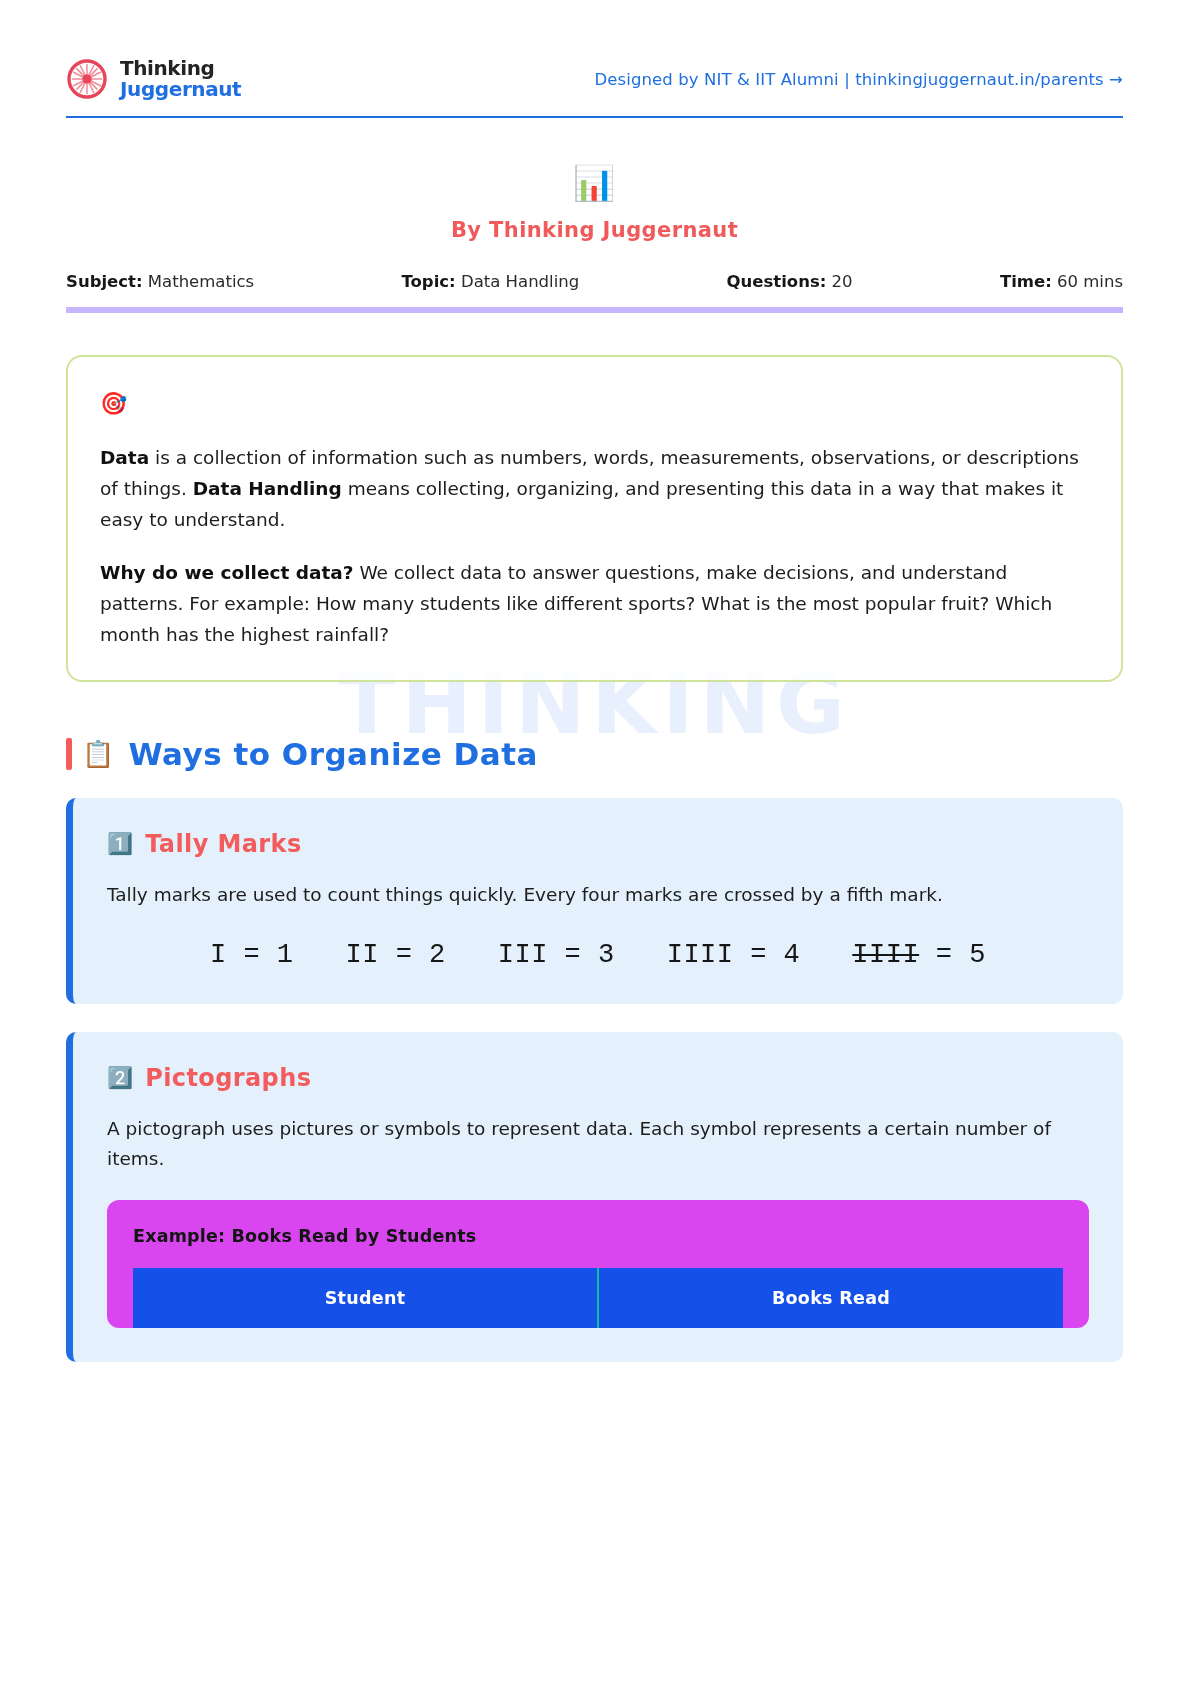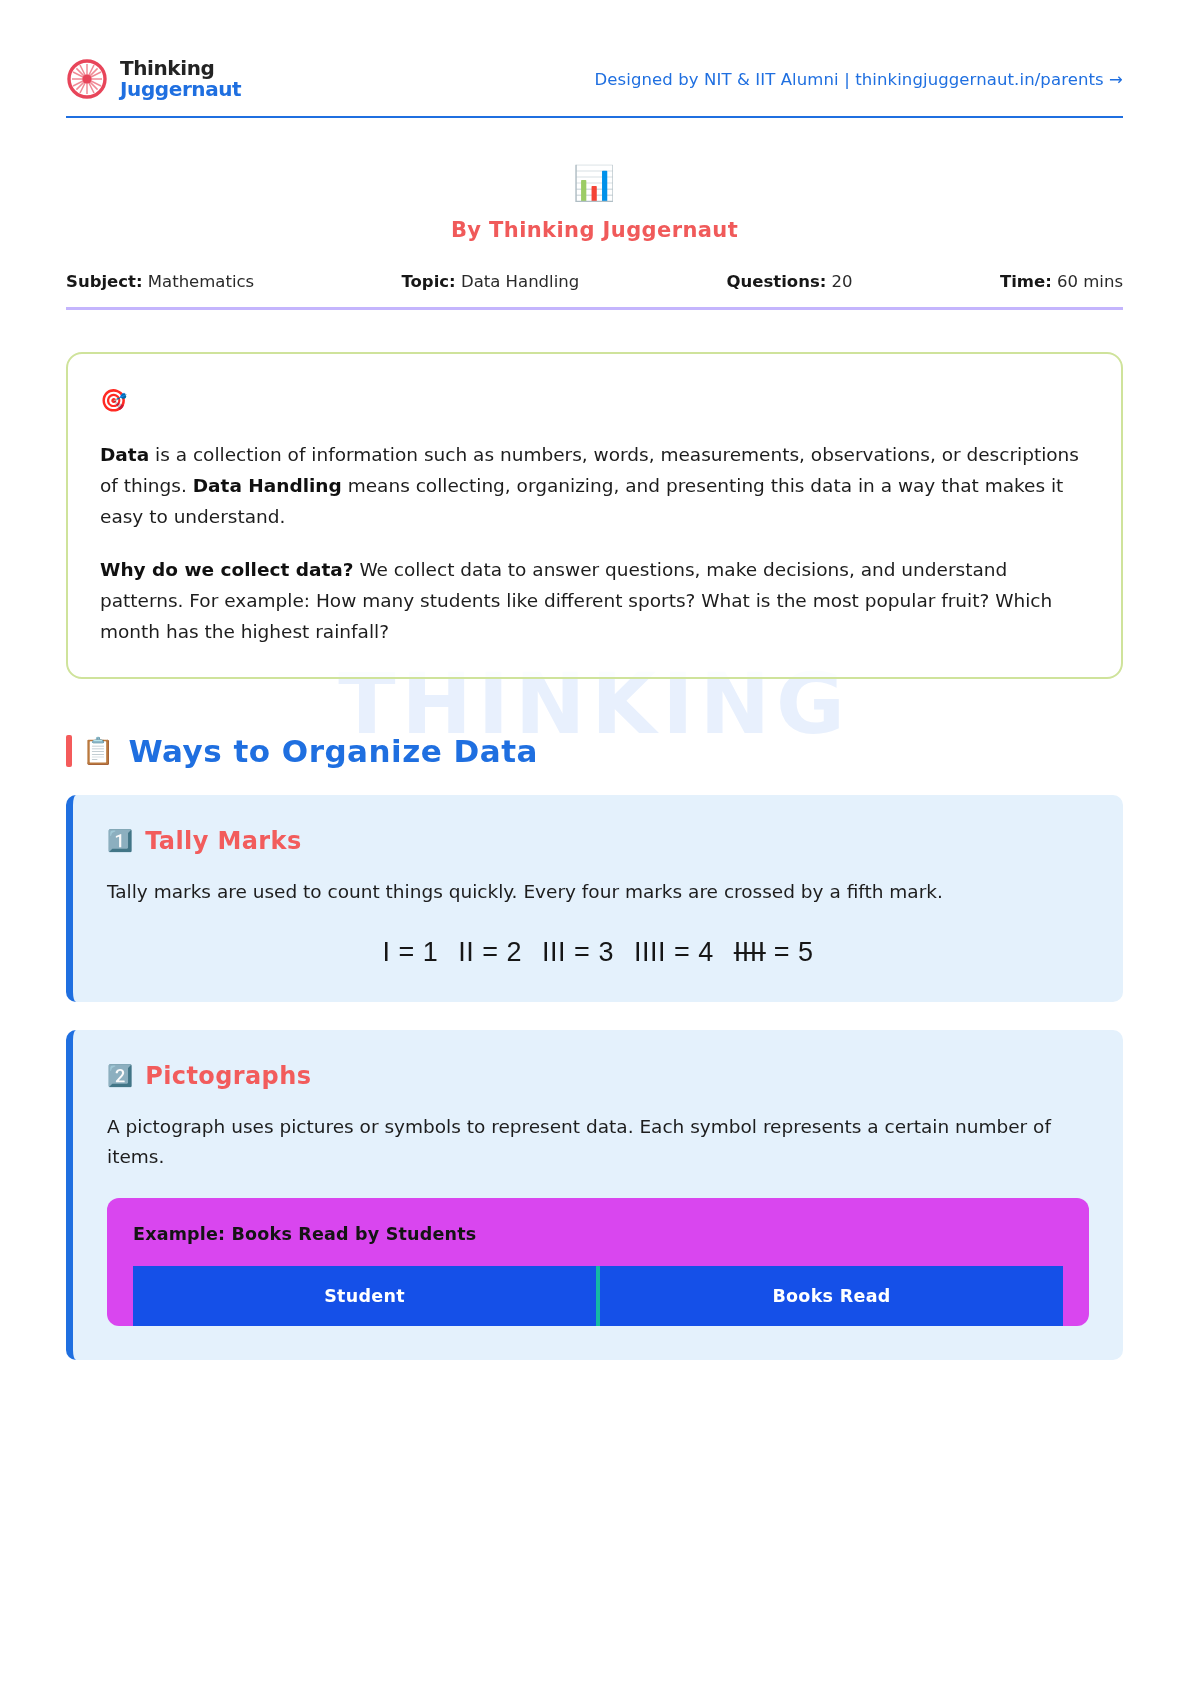--- a/index.html
+++ b/index.html
@@ -109,21 +109,21 @@
     letter-spacing: 0.4px;
   }
 
   
   .meta-row {
     display: flex;
     justify-content: space-between;
     align-items: baseline;
     padding-top: 30px;
     padding-bottom: 16px;
-    border-bottom: 3px solid #c4b5fd;
+    border-bottom: 6px solid #c4b5fd;
     font-size: 16.5px;
   }
   .meta-item { white-space: nowrap; }
   .meta-item .k { font-weight: 800; color: #171717; }
   .meta-item .v { font-weight: 400; color: #2a2a2a; }
 
   
   .concept-card {
     margin-top: 42px;
     border: 2px solid #cfe39b;
@@ -203,23 +203,23 @@
   .method-card p {
     margin: 0;
     font-size: 18.5px;
     line-height: 1.62;
     color: #1d1d1d;
   }
 
   .tally-row {
     display: flex;
     justify-content: center;
-    gap: 20px;
+    gap: 52px;
     margin-top: 30px;
-    font-family: Liberation Sans, sans-serif;
+    font-family: Liberation Mono, monospace;
     font-size: 27px;
     color: #161616;
     letter-spacing: 0.5px;
   }
   .tally-row .strike { text-decoration: line-through; text-decoration-thickness: 2px; }
 
   
   .example-box {
     margin-top: 26px;
     background: #d946ef;
@@ -239,21 +239,21 @@
     table-layout: fixed;
   }
   table.pic-table th {
     background: #1550e8;
     color: #ffffff;
     font-size: 17.5px;
     font-weight: 800;
     padding: 20px 10px;
     text-align: center;
     letter-spacing: 0.3px;
-    border-right: 4px solid #14b8a6;
+    border-right: 2px solid #14b8a6;
   }
   table.pic-table th:last-child { border-right: none; }
 </style>
 </head>
 <body>
 
 <div class="watermark wm-1">THINKING</div>
 <div class="watermark wm-2">JUGGERNAUT</div>
 
 <div class="page">

